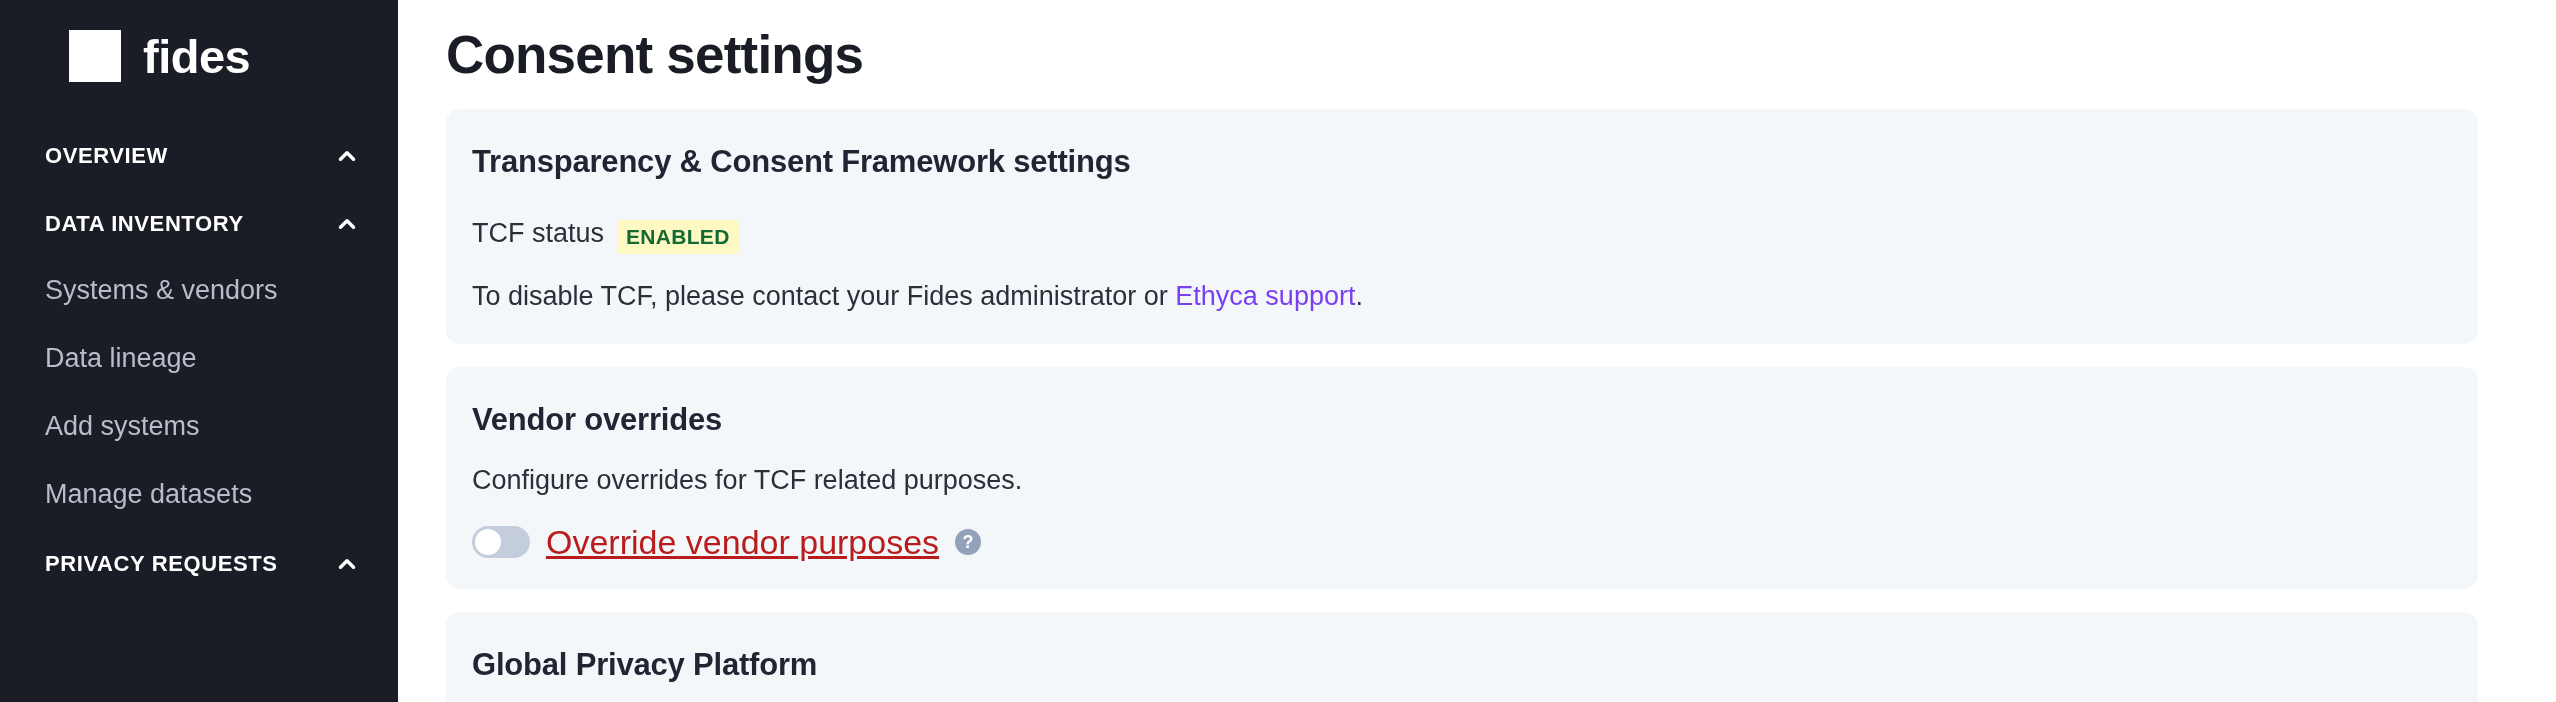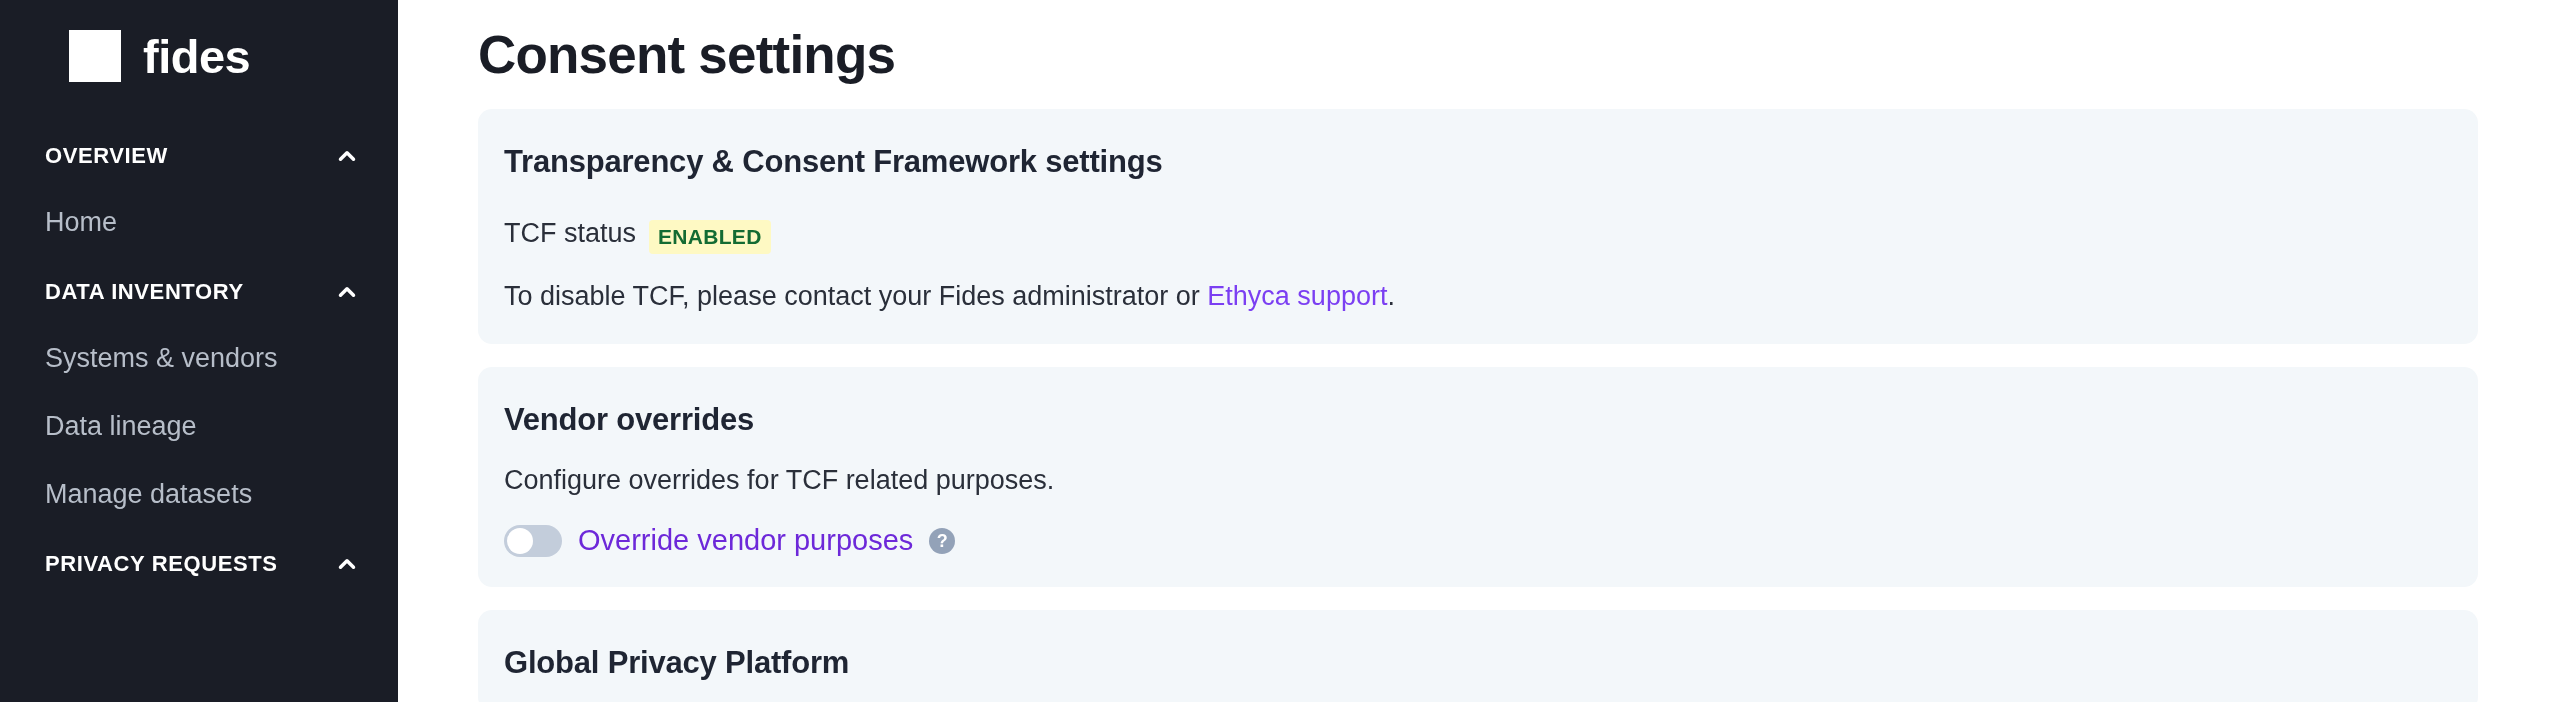--- a/index.html
+++ b/index.html
@@ -86,21 +86,21 @@
   }
 
   .nav-spacer-sm { height: 10px; }
   .nav-spacer-md { height: 14px; }
 
   
   .main {
     flex: 1;
     height: 702px;
     background: #ffffff;
-    padding: 0 78px 0 80px;
+    padding: 0 78px 0 48px;
     overflow: hidden;
   }
 
   .page-title {
     font-size: 53px;
     font-weight: bold;
     color: #1a1d26;
     letter-spacing: -0.8px;
     padding-top: 25px;
     line-height: 1.15;
@@ -179,23 +179,24 @@
   .toggle .knob {
     position: absolute;
     top: 3px;
     left: 3px;
     width: 26px;
     height: 26px;
     border-radius: 50%;
     background: #ffffff;
   }
   .toggle-label {
-    font-size: 29px;
-    color: #6d28d9;
-    line-height: 1;
+    font-size: 34px;
+    color: #b91c1c;
+    line-height: 1;
+    text-decoration: underline;
   }
   .help-icon {
     width: 26px;
     height: 26px;
     border-radius: 50%;
     background: #93a2b8;
     color: #ffffff;
     font-size: 18px;
     font-weight: bold;
     display: flex;
@@ -221,42 +222,42 @@
 
       <div class="nav-group-header">
         <span class="nav-group-title">OVERVIEW</span>
         <span class="chevron">
           <svg width="26" height="26" viewBox="0 0 24 24" fill="none" stroke="#ffffff" stroke-width="3.2" stroke-linecap="round" stroke-linejoin="round">
               <polyline points="6 15 12 9 18 15"></polyline>
             </svg>
         </span>
       </div>
       <div class="nav-spacer-sm"></div>
-      <div class="nav-item">
-        <span>Home</span>
-      </div>
 
       <div class="nav-spacer-md"></div>
 
       <div class="nav-group-header">
         <span class="nav-group-title">DATA INVENTORY</span>
         <span class="chevron">
           <svg width="26" height="26" viewBox="0 0 24 24" fill="none" stroke="#ffffff" stroke-width="3.2" stroke-linecap="round" stroke-linejoin="round">
               <polyline points="6 15 12 9 18 15"></polyline>
             </svg>
         </span>
       </div>
       <div class="nav-spacer-sm"></div>
       <div class="nav-item">
         <span>Systems &amp; vendors</span>
       </div>
       <div class="nav-item">
         <span>Data lineage</span>
       </div>
       <div class="nav-item">
+        <span>Add systems</span>
+      </div>
+      <div class="nav-item">
         <span>Manage datasets</span>
       </div>
 
       <div class="nav-spacer-md"></div>
 
       <div class="nav-group-header">
         <span class="nav-group-title">PRIVACY REQUESTS</span>
         <span class="chevron">
           <svg width="26" height="26" viewBox="0 0 24 24" fill="none" stroke="#ffffff" stroke-width="3.2" stroke-linecap="round" stroke-linejoin="round">
               <polyline points="6 15 12 9 18 15"></polyline>

